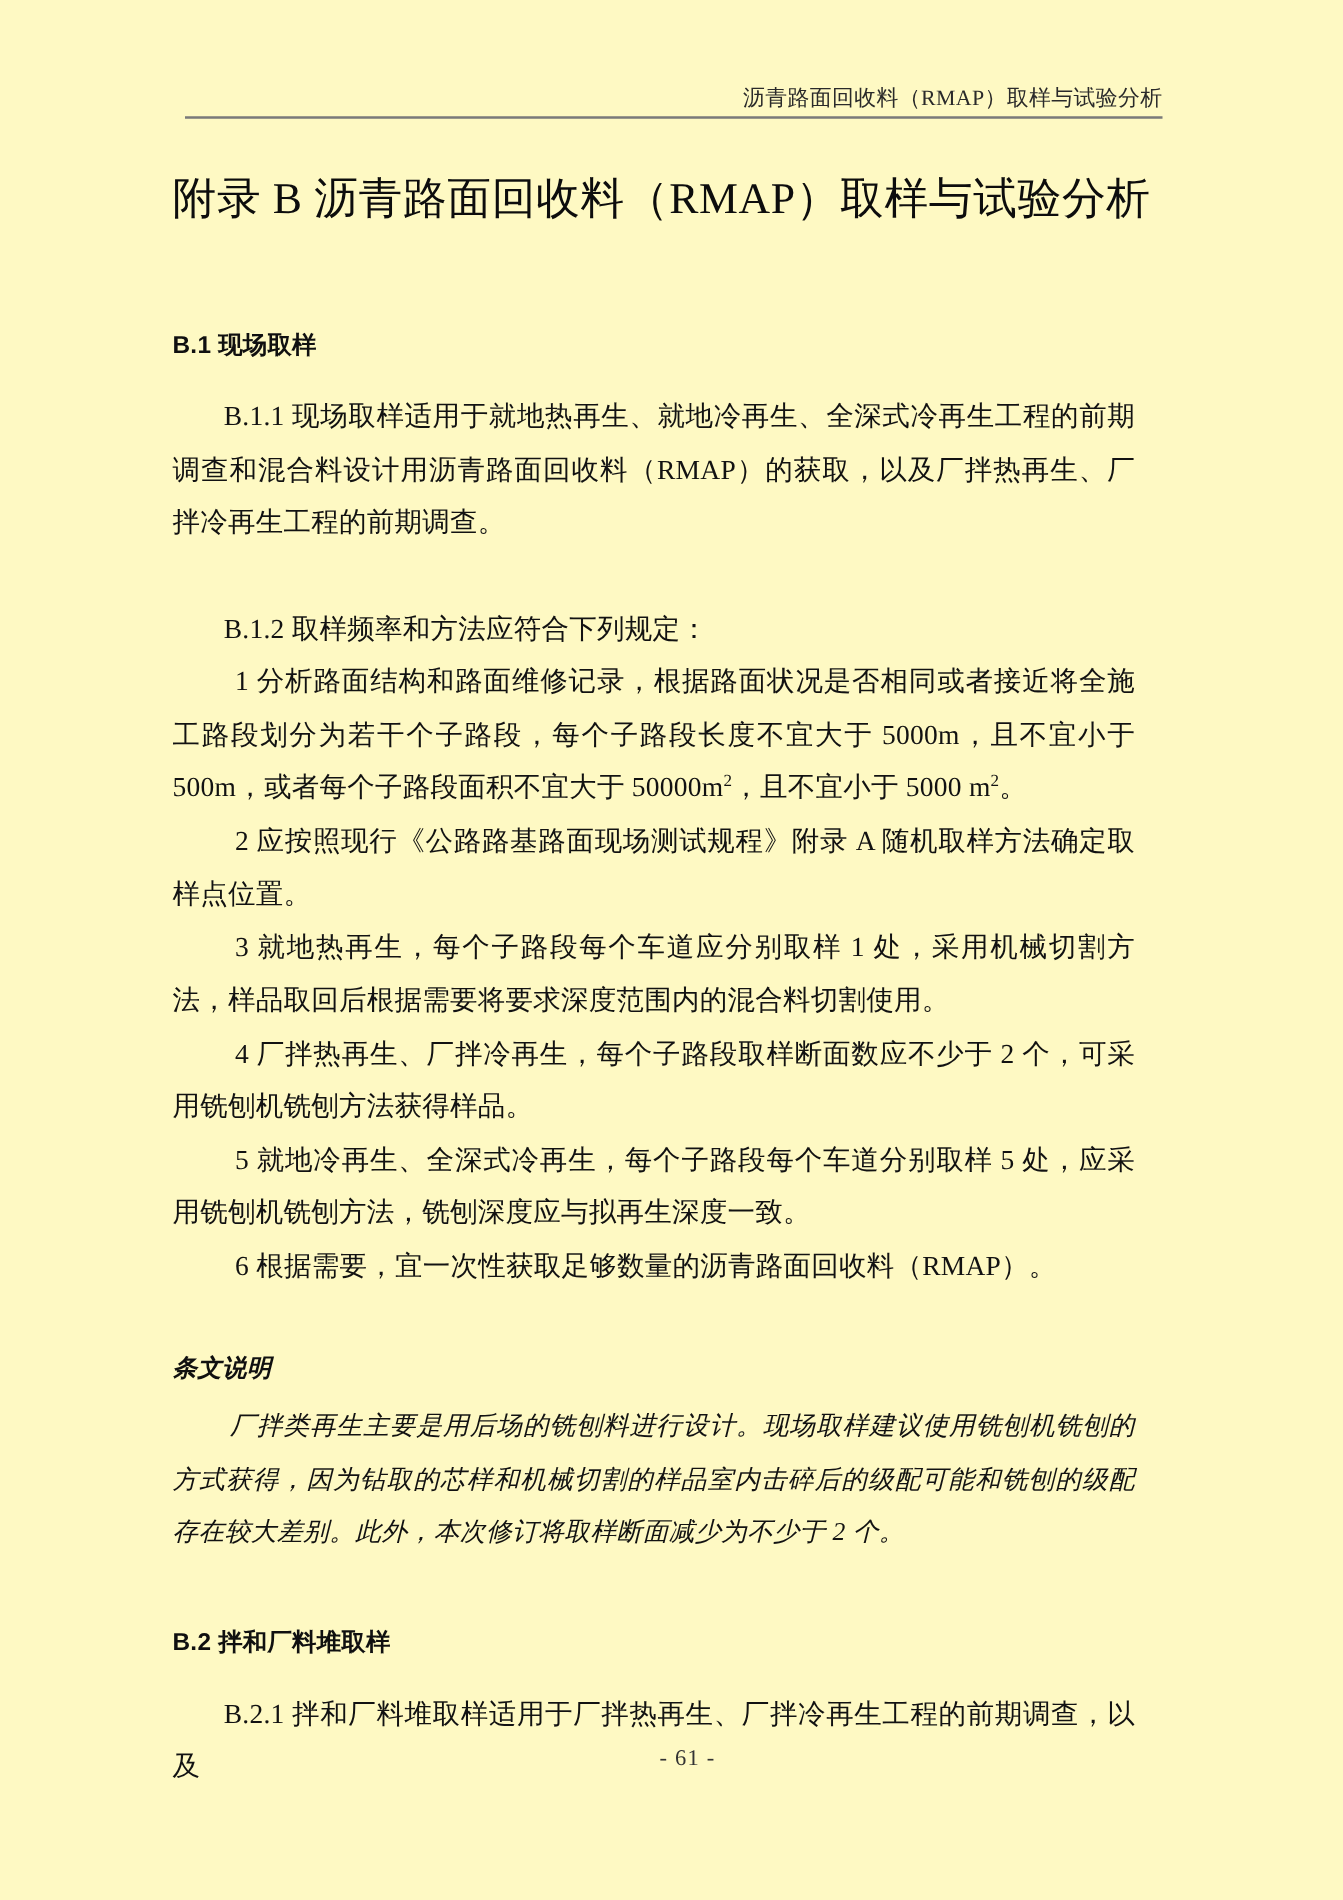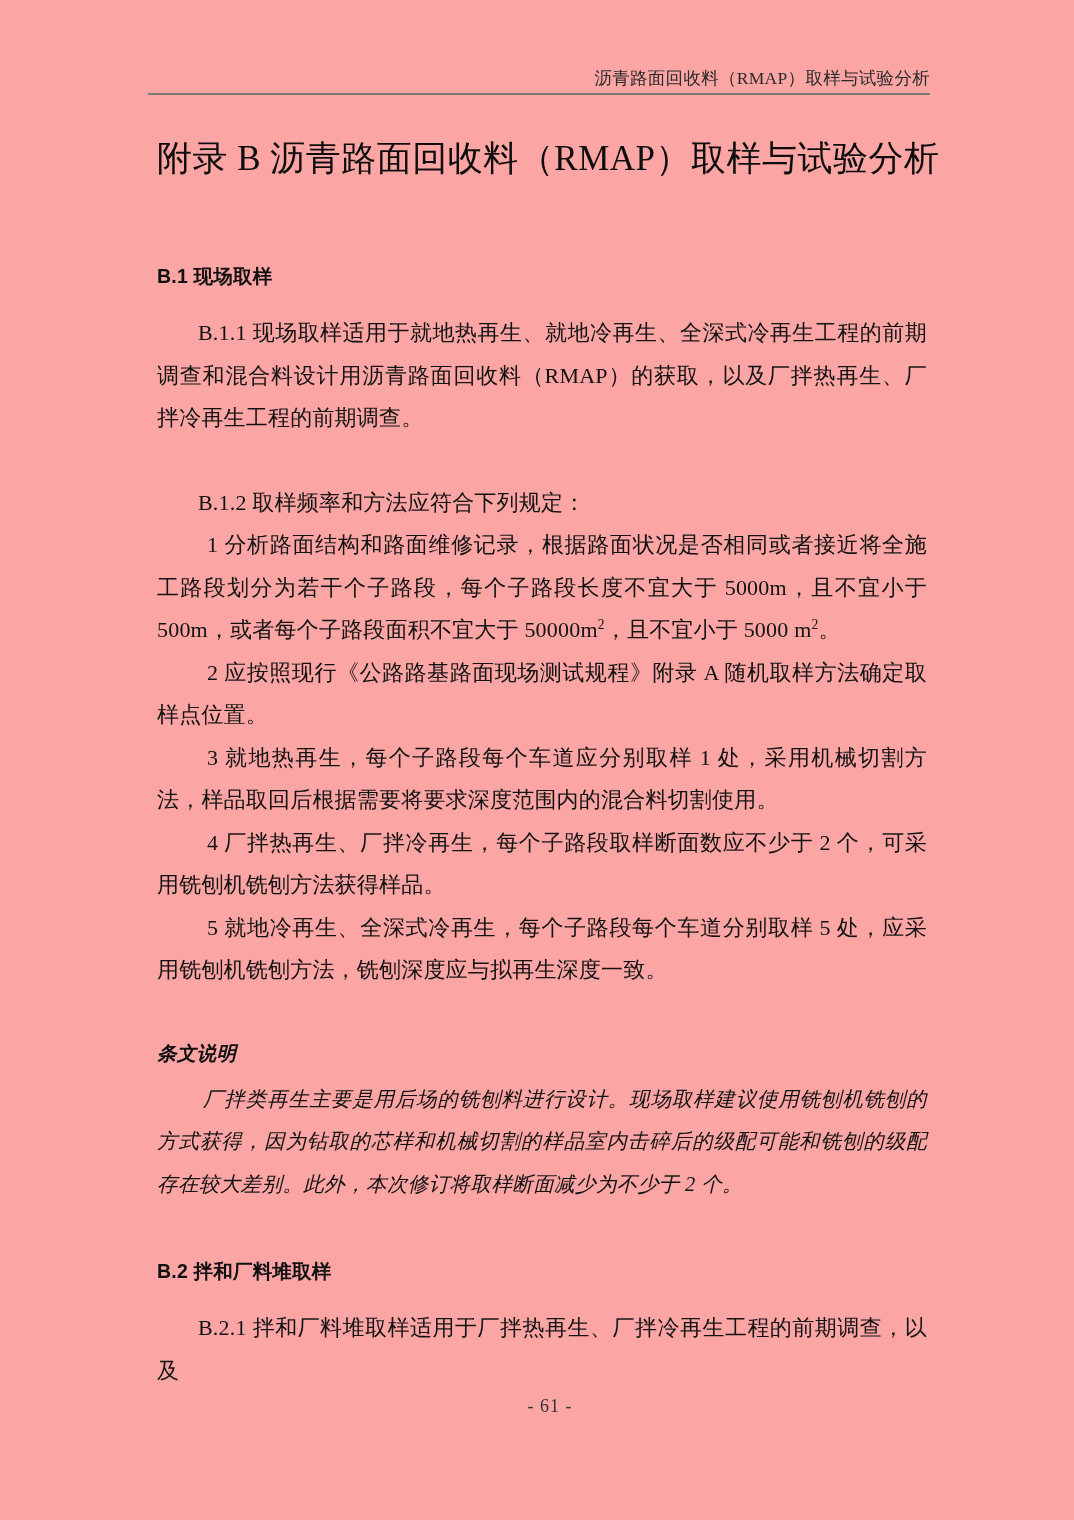--- a/index.html
+++ b/index.html
@@ -11,21 +11,21 @@
   body {
     font-family: "Liberation Serif", "DejaVu Serif", serif;
     color: #111111;
     -webkit-font-smoothing: antialiased;
   }
   .page {
     position: relative;
     width: 1074px;
     height: 1520px;
     margin: 0 auto;
-    background: #fca5a5;
+    background: #fef9c3;
     box-sizing: border-box;
     overflow: hidden;
   }
 
   
   .header {
     position: absolute;
     left: 148px;
     top: 66px;
     width: 782px;
@@ -43,21 +43,21 @@
   .header-rule {
     margin-top: 3px;
     height: 2px;
     background: #7a7a7a;
     width: 100%;
   }
 
   
   .content {
     position: absolute;
-    left: 157px;
+    left: 138px;
     top: 120px;
     width: 770px;
     box-sizing: border-box;
   }
 
   
   .doc-title {
     font-family: "Liberation Serif", "DejaVu Serif", serif;
     font-size: 35px;
     line-height: 50px;
@@ -176,20 +176,21 @@
     <p class="para indent3"><span>1</span>&nbsp;<span>分析路面结构和路面维修记录，根据路面状况是否相同或者接近将全施工路段划分为若干个子路段，每个子路段长度不宜大于 5000m，且不宜小于 500m，或者每个子路段面积不宜大于 50000m</span><sup>2</sup><span>，且不宜小于 5000 m</span><sup>2</sup><span>。</span></p>
 
     <p class="para indent3"><span>2</span>&nbsp;<span>应按照现行《公路路基路面现场测试规程》附录 A 随机取样方法确定取样点位置。</span></p>
 
     <p class="para indent3"><span>3</span>&nbsp;<span>就地热再生，每个子路段每个车道应分别取样 1 处，采用机械切割方法，样品取回后根据需要将要求深度范围内的混合料切割使用。</span></p>
 
     <p class="para indent3"><span>4</span>&nbsp;<span>厂拌热再生、厂拌冷再生，每个子路段取样断面数应不少于 2 个，可采用铣刨机铣刨方法获得样品。</span></p>
 
     <p class="para indent3"><span>5</span>&nbsp;<span>就地冷再生、全深式冷再生，每个子路段每个车道分别取样 5 处，应采用铣刨机铣刨方法，铣刨深度应与拟再生深度一致。</span></p>
 
+    <p class="para indent3"><span>6</span>&nbsp;<span>根据需要，宜一次性获取足够数量的沥青路面回收料（RMAP）。</span></p>
 
     <div class="gap-items-to-cmt"></div>
 
     <h3 class="commentary-heading">条文说明</h3>
 
     <div class="gap-cmt-h-to-p"></div>
 
     <p class="commentary">厂拌类再生主要是用后场的铣刨料进行设计。现场取样建议使用铣刨机铣刨的方式获得，因为钻取的芯样和机械切割的样品室内击碎后的级配可能和铣刨的级配存在较大差别。此外，本次修订将取样断面减少为不少于 2 个。</p>
 
     <div class="gap-cmt-to-b2"></div>

